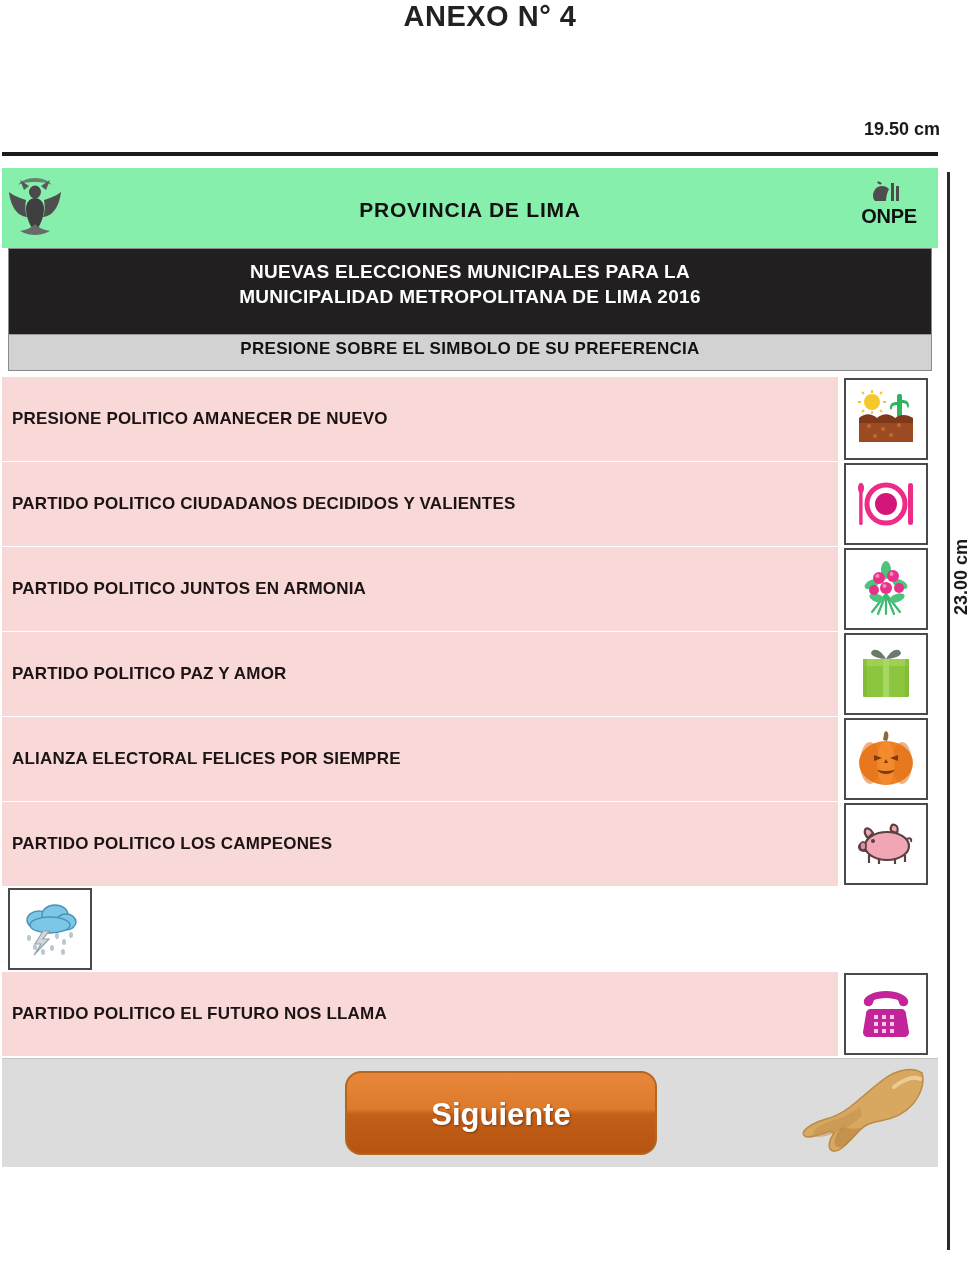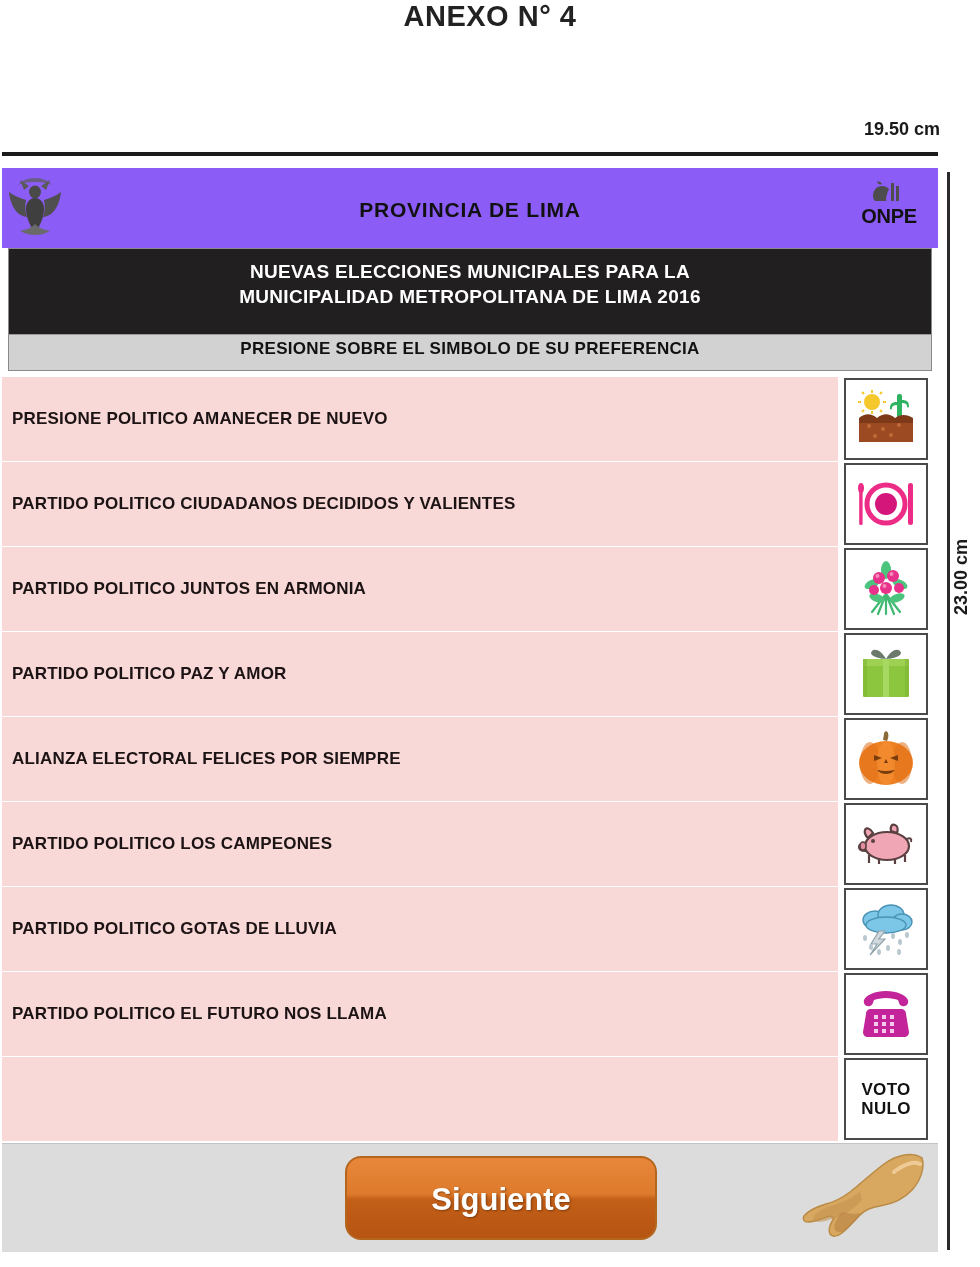--- a/index.html
+++ b/index.html
@@ -79,21 +79,21 @@
     height: 1082px;
     background: #ffffff;
     box-sizing: border-box;
   }
 
   
   .ballot-header {
     position: relative;
     height: 80px;
     width: 100%;
-    background: #8b5cf6;
+    background: #86efac;
   }
   .crest {
     position: absolute;
     left: 4px;
     top: 4px;
     width: 58px;
     height: 64px;
   }
   .province {
     position: absolute;
@@ -403,21 +403,20 @@
             <path d="M10 28c-4 0-6 2-6 4s2 4 6 4z"></path>
           </g>
           <ellipse cx="8" cy="31" rx="3" ry="4" fill="#e38ca0" stroke="#5a4040" stroke-width="1.6"></ellipse>
           <circle cx="18" cy="26" r="2" fill="#5a4040"></circle>
           <path d="M52 24c3-2 5 0 4 3" stroke="#5a4040" stroke-width="2" fill="none"></path>
         </svg>
       </div>
     </div>
 
     <div class="row">
-      <div class="row-name">PARTIDO POLITICO GOTAS DE LLUVIA</div>
       <div class="row-sym">
         <svg width="62" height="58" viewBox="0 0 62 58">
           <g fill="#7cc6e8" stroke="#4a93b5" stroke-width="1.4">
             <ellipse cx="20" cy="20" rx="12" ry="9"></ellipse>
             <ellipse cx="36" cy="15" rx="13" ry="10"></ellipse>
             <ellipse cx="47" cy="22" rx="10" ry="8"></ellipse>
             <ellipse cx="31" cy="25" rx="20" ry="8"></ellipse>
           </g>
           <path d="M24 31l-8 13h6l-7 11 15-16h-6l6-8z" fill="#cfd9de" stroke="#93a4ad" stroke-width="1.2"></path>
           <g fill="#b9c7cf">
@@ -450,29 +449,20 @@
               <rect x="27" y="37" width="4" height="4"></rect>
               <rect x="35" y="37" width="4" height="4"></rect>
             <rect x="19" y="44" width="4" height="4"></rect>
               <rect x="27" y="44" width="4" height="4"></rect>
               <rect x="35" y="44" width="4" height="4"></rect>
           </g>
         </svg>
       </div>
     </div>
 
-    <div class="row">
-      <div class="row-name"></div>
-      <div class="row-sym">
-        <div class="sym-null">
-          <span>VOTO</span>
-          <span>NULO</span>
-        </div>
-      </div>
-    </div>
 
   </div>
 
   <div class="actionbar">
     <div class="next-btn">Siguiente</div>
     <svg class="hand" viewBox="0 0 190 100">
       <g>
         <path d="M178 8c-10-6-24-4-38 6-12 9-24 20-34 28-8 6-16 10-24 12-10 3-18 7-22 12-2 3 0 6 4 6 6 0 14-3 22-6l4 2c-4 6-6 12-4 16 2 3 7 3 12-1 6-5 12-12 18-18 5-5 12-8 20-9 12-2 24-7 32-16 9-10 13-23 10-32z" fill="#d8a760" stroke="#b98b45" stroke-width="1.5"></path>
         <path d="M116 42c-8 6-16 10-24 12-10 3-18 7-22 12-2 3 0 6 4 6 6 0 14-3 22-6 8-3 16-9 22-16z" fill="#c2924e" opacity=".55"></path>
         <path d="M98 62c-6 7-9 14-7 18 2 3 7 3 12-1 5-4 10-10 15-16-6 1-14 1-20-1z" fill="#b98244" opacity=".6"></path>

